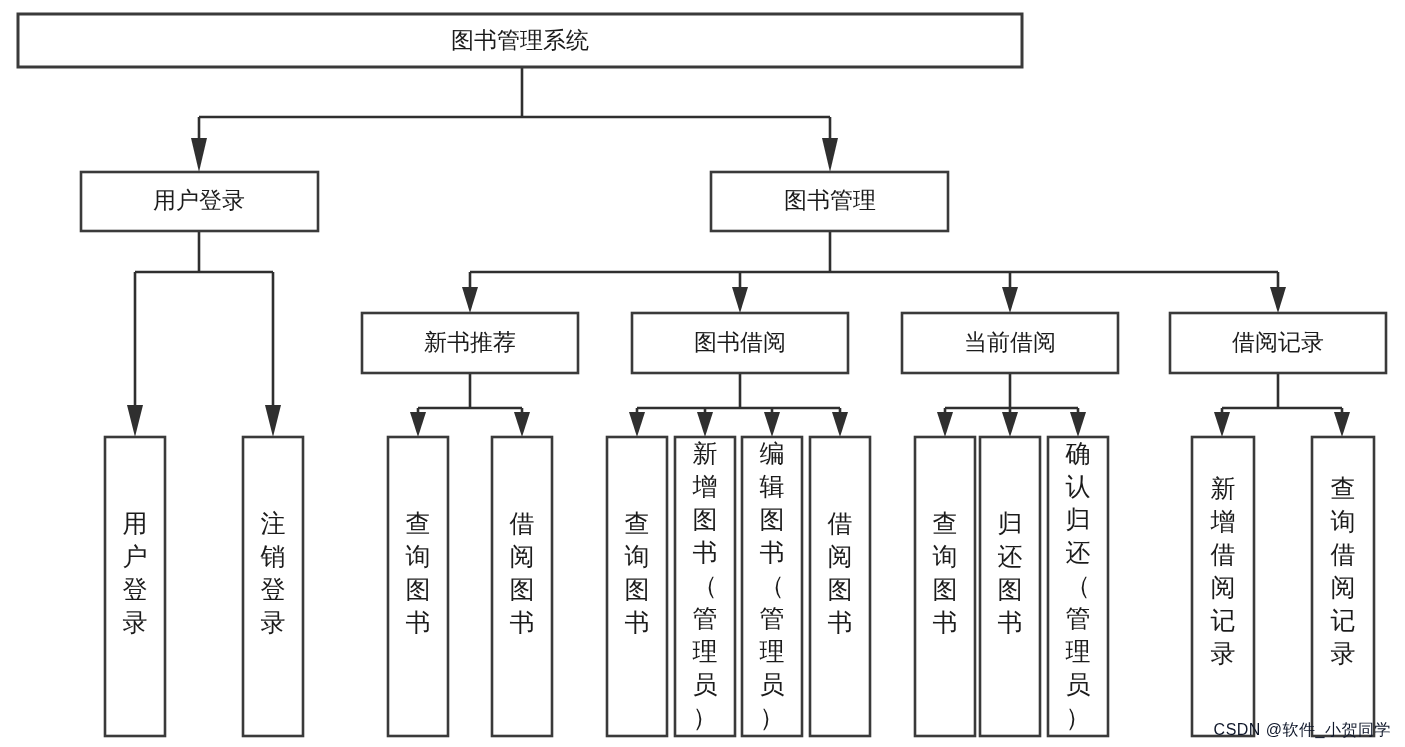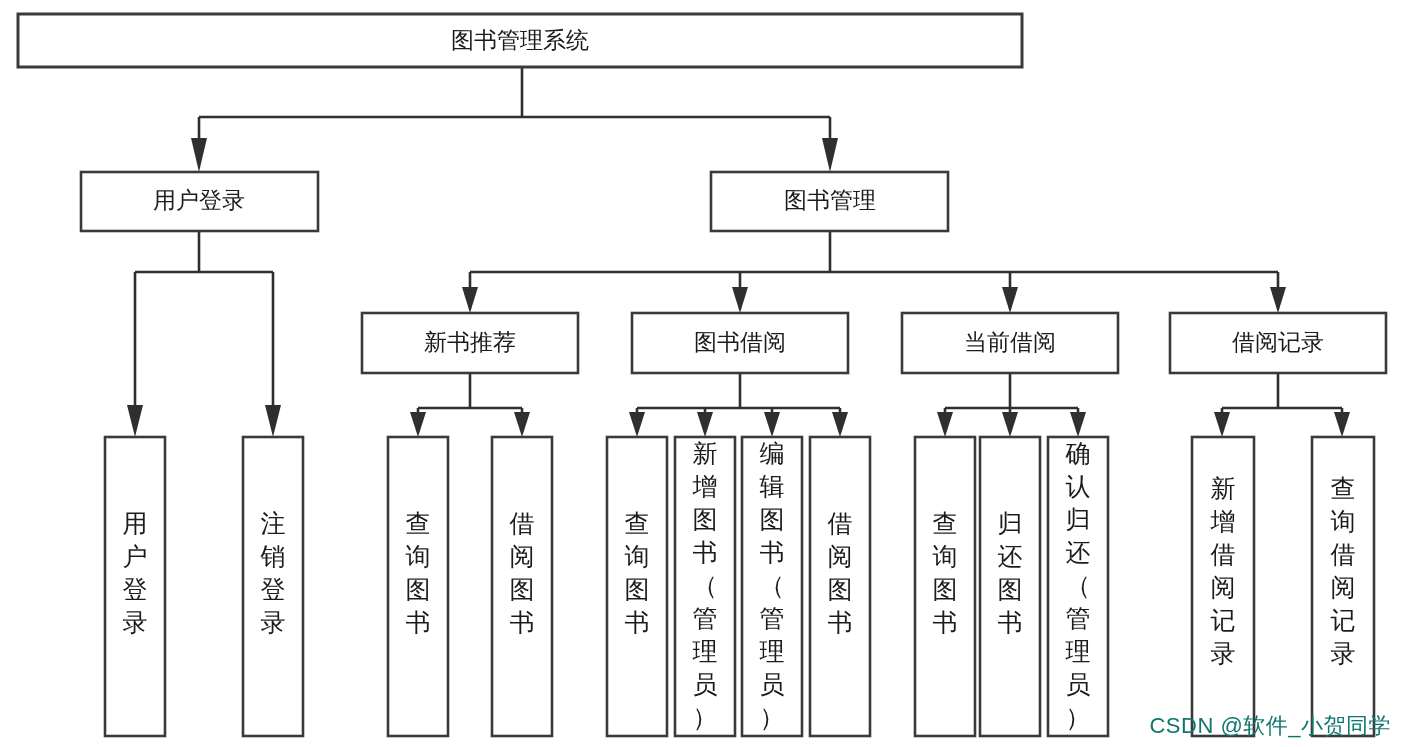--- a/index.html
+++ b/index.html
@@ -58,22 +58,22 @@
   }
   .node-label.vertical-char {
     font-size: 25px;
     text-anchor: middle;
   }
   .watermark {
     position: absolute;
     right: 14px;
     bottom: 6px;
     font-family: "Liberation Sans", "DejaVu Sans", sans-serif;
-    font-size: 22px;
-    color: #0f766e;
+    font-size: 16px;
+    color: #0f172a;
     letter-spacing: 0.5px;
     user-select: none;
     pointer-events: none;
   }
 </style>
 </head>
 <body>
 
 <div id="diagram-root">
 

